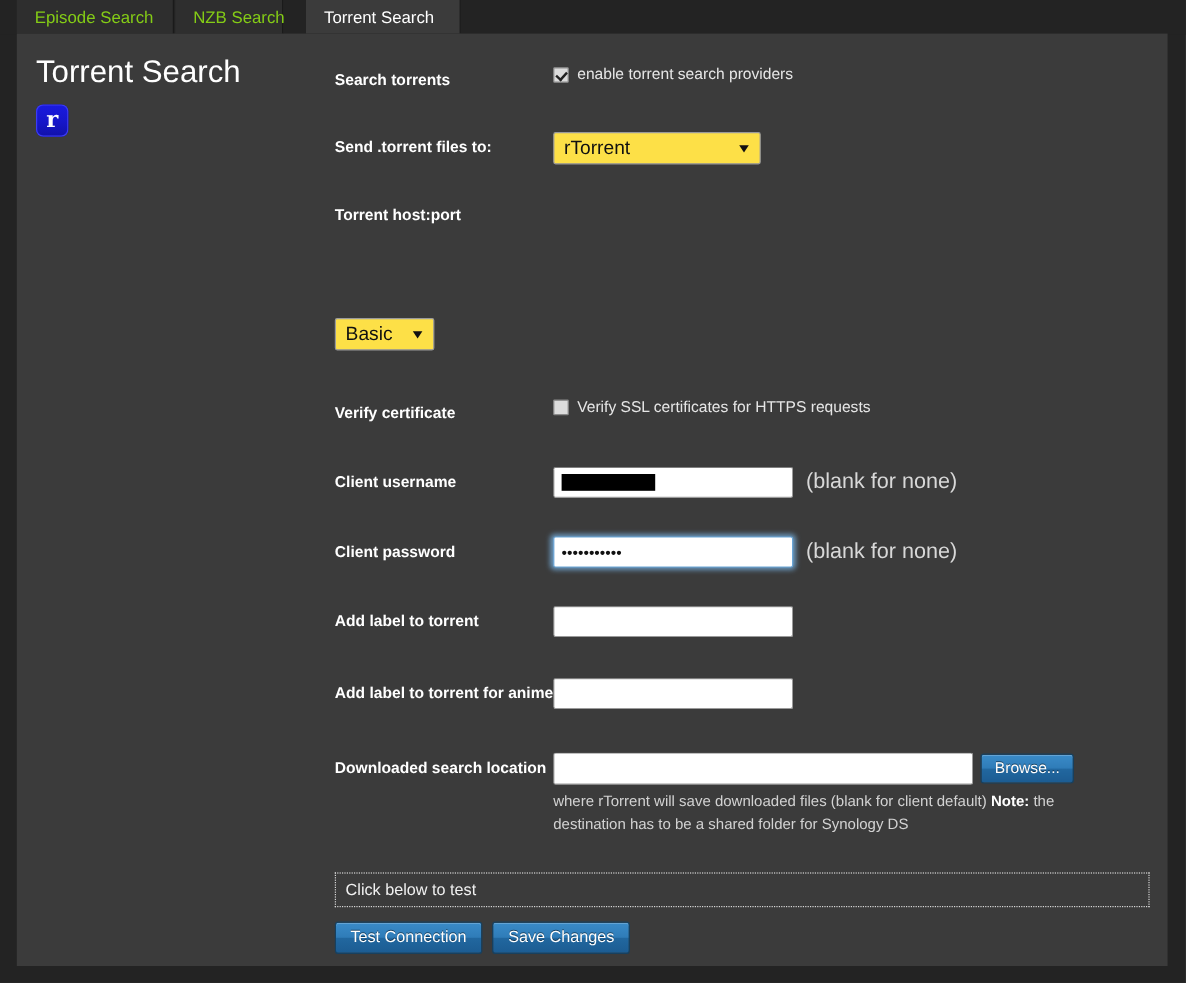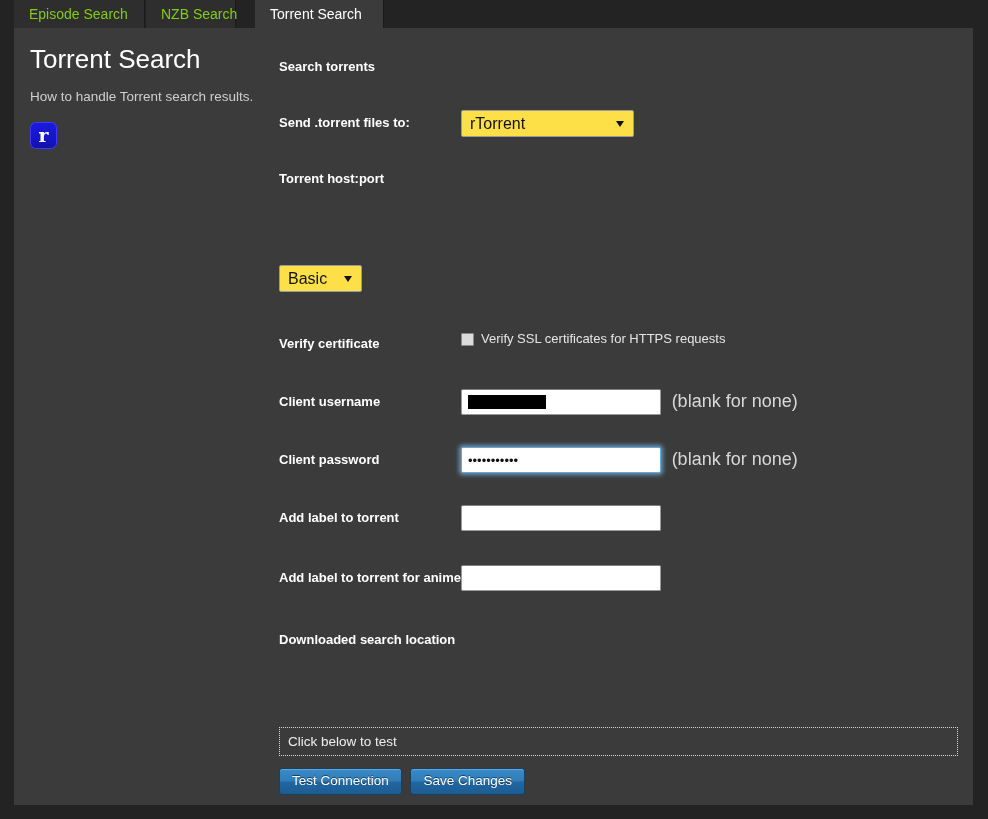--- a/index.html
+++ b/index.html
@@ -259,30 +259,34 @@
 <div class="tabbar">
   <div class="tab" style="left:14px;width:131px;">Episode Search</div>
   <div class="tab" style="left:146px;width:90px;">NZB Search</div>
   <div class="tab active" style="left:255px;width:129px;">Torrent Search</div>
 </div>
 
 <div class="panel">
 
   <div class="side">
     <h1 class="side-title">Torrent Search</h1>
-    <p class="side-desc">How to handle Torrent search results.</p>
     <span class="client-icon">
       <span class="glyph">r</span>
     </span>
   </div>
 
   <div class="form">
 
     <div class="row" style="height:56px;">
       <div class="lbl">Search torrents</div>
+      <div class="fld">
+        <label>
+          <span class="cb checked"></span><span class="cb-label">enable torrent search providers</span>
+        </label>
+      </div>
     </div>
 
     <div class="row" style="height:56px;">
       <div class="lbl">Send .torrent files to:</div>
       <div class="fld">
         <span class="selwrap">
           <select class="sel" style="width:173px;">
             <option>rTorrent</option>
           </select>
           <span class="arrow"></span>
@@ -340,20 +344,24 @@
 
     <div class="row" style="height:62px;">
       <div class="lbl">Add label to torrent for anime</div>
       <div class="fld">
         <input class="txt" style="width: 200px;" type="text" value="">
       </div>
     </div>
 
     <div class="row" style="height:60px;">
       <div class="lbl">Downloaded search location</div>
+      <div class="fld">
+        <input class="txt" style="width: 350px; height: 27px; vertical-align: middle;" type="text" value=""><span class="btn" style="margin-left:6px;vertical-align:middle;">Browse...</span>
+        <div class="hint" style="max-width:430px;"><span>where rTorrent will save downloaded files (blank for client default) </span><b>Note:</b><span> the destination has to be a shared folder for Synology DS</span></div>
+      </div>
     </div>
 
   </div>
 
   <div class="testbox">Click below to test</div>
 
   <div class="actions">
     <span class="btn">Test Connection</span>
     <span class="btn">Save Changes</span>
   </div>

